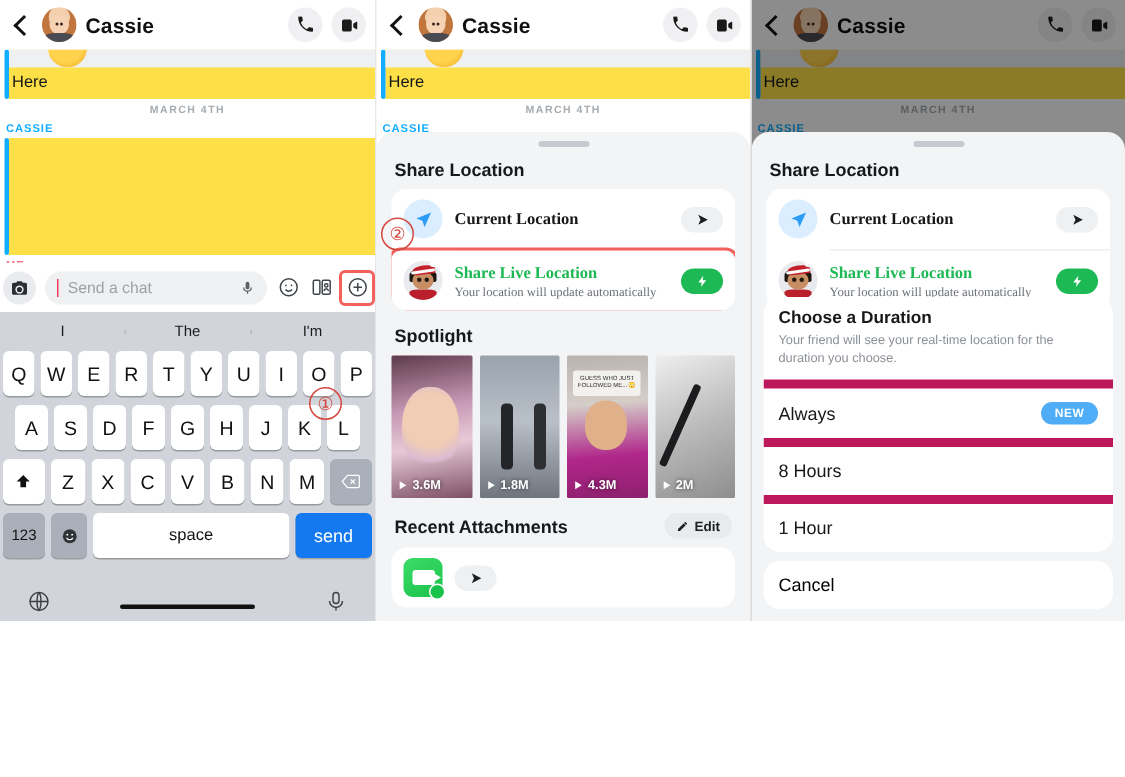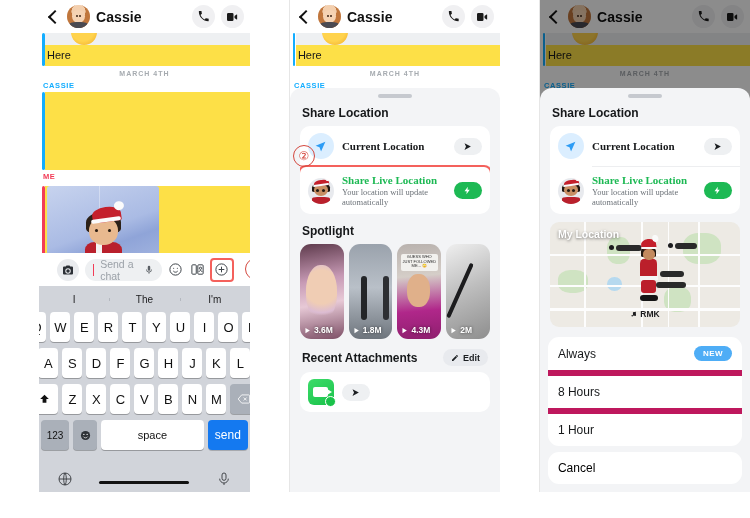--- a/index.html
+++ b/index.html
@@ -3,21 +3,21 @@
 <meta charset="utf-8">
 <style>
   * { box-sizing: border-box; margin: 0; padding: 0; }
   html, body {
     width: 750px; height: 518px;
     font-family: "Liberation Sans", sans-serif;
     background: #ffffff;
     overflow: hidden;
   }
   .stage { position: relative; width: 750px; height: 518px; display: flex; }
-  .panel { position: relative; width: 250px; height: 492px; overflow: hidden; background: #fff; margin-left: 39px; }
+  .panel { position: relative; width: 250px; height: 414px; overflow: hidden; background: #fff; }
   .panel + .panel { border-left: 1px solid #e6e6e6; }
 
   
   .chat-header {
     height: 33px; background: #fff; display: flex; align-items: center;
     padding: 0 6px; gap: 6px; position: relative; z-index: 3;
   }
   .back-chev {
     width: 16px; height: 16px; flex: 0 0 16px; position: relative;
   }
@@ -101,21 +101,21 @@
   .bm .trim { position: absolute; left: 34%; top: 44%; width: 11%; height: 30%;
      background: #f4f4f4; }
   .bm .leg { position: absolute; left: 16%; top: 78%; width: 66%; height: 14%;
      background: #b9202c; border-radius: 4px 4px 2px 2px; }
   .bm .boots { position: absolute; left: 12%; bottom: 0; width: 74%; height: 10%;
      background: #1b1b1b; border-radius: 3px; }
 
   
   .input-bar {
     position: absolute; left: 0; right: 0; bottom: 206px; height: 33px;
-    background: #fff; display: flex; align-items: center; gap: 6px; padding: 0 18px; z-index: 4;
+    background: #fff; display: flex; align-items: center; gap: 6px; padding: 0 2px; z-index: 4;
   }
   .cam-btn { width: 22px; height: 22px; border-radius: 50%; background: #e9ebee;
      display:flex; align-items:center; justify-content:center; flex:0 0 22px; }
   .ic-cam { width: 12px; height: 12px; fill: #2b2f35; }
   .chat-field {
     flex: 1; height: 22px; border-radius: 11px; background: #eef0f2;
     display: flex; align-items: center; padding: 0 8px; gap: 6px; position: relative;
   }
   .caret { width: 1.2px; height: 12px; background: #f23c57; }
   .chat-ph { font-size: 10.5px; color: #9ba1a8; flex: 1; }
@@ -186,21 +186,21 @@
   .send-pill { width: 28px; height: 17px; border-radius: 9px; background: #eef0f2;
      display: flex; align-items: center; justify-content: center; flex: 0 0 28px; }
   .ic-send { width: 9px; height: 9px; fill: #1c1f22; }
   .send-pill.green { background: #1db954; }
   .ic-bolt { width: 9px; height: 11px; fill: #fff; }
   .divider { height: 1px; background: #edeef0; margin-left: 42px; }
   .hl-row { outline: 2px solid #f4615c; border-radius: 6px; }
 
   .spot-title { font-size: 12px; font-weight: bold; color: #16181a; padding: 10px 2px 6px; }
   .spot-strip { display: flex; gap: 5px; }
-  .spot-card { width: 57px; height: 95px; border-radius: 11px; position: relative; overflow: hidden; }
+  .spot-card { width: 57px; height: 95px; border-radius: 1px; position: relative; overflow: hidden; }
   .spot-meta { position: absolute; left: 4px; bottom: 4px; display: flex; align-items: center; gap: 3px; }
   .ic-play { width: 7px; height: 7px; fill: #fff; }
   .spot-count { font-size: 8.5px; font-weight: bold; color: #fff; text-shadow: 0 0 3px rgba(0,0,0,.6); }
   .sc1 { background: linear-gradient(170deg,#5e3a4c 0%,#c79ab5 38%,#e7c9d6 62%,#7d4f66 100%); }
   .sc1:after { content:""; position:absolute; left:14%; top:22%; width:70%; height:58%;
      border-radius:46%; background:radial-gradient(circle at 50% 40%, #f0cdb4 0 46%, #dcbcd2 70%, transparent 78%); }
   .sc2 { background: linear-gradient(180deg,#9aa2ac 0%,#b9c0c8 46%,#6e757d 100%); }
   .sc2:after { content:""; position:absolute; left:28%; top:34%; width:14%; height:46%; background:#232528; border-radius:3px;
      box-shadow: 22px 0 0 #2d2f33; }
   .sc3 { background: linear-gradient(175deg,#b9b2ae 0%,#d5cec8 34%,#b0278a 70%, #8e1f6e 100%); }
@@ -722,20 +722,24 @@
             </svg>
           <span class="music-lbl">RMK</span>
         </div>
       </div>
     </div>
 
     <div class="dim-overlay"></div>
 
     <div class="dur-sheet">
       <div class="dur-card">
+        <div class="dur-head">
+          <div class="dur-title">Choose a Duration</div>
+          <div class="dur-desc">Your friend will see your real-time location for the duration you choose.</div>
+        </div>
         <div class="dur-item">
           <span class="dur-label">Always</span>
           <span class="new-badge">NEW</span>
         </div>
         <div class="dur-item">
           <span class="dur-label">8 Hours</span>
         </div>
         <div class="dur-item">
           <span class="dur-label">1 Hour</span>
         </div>

